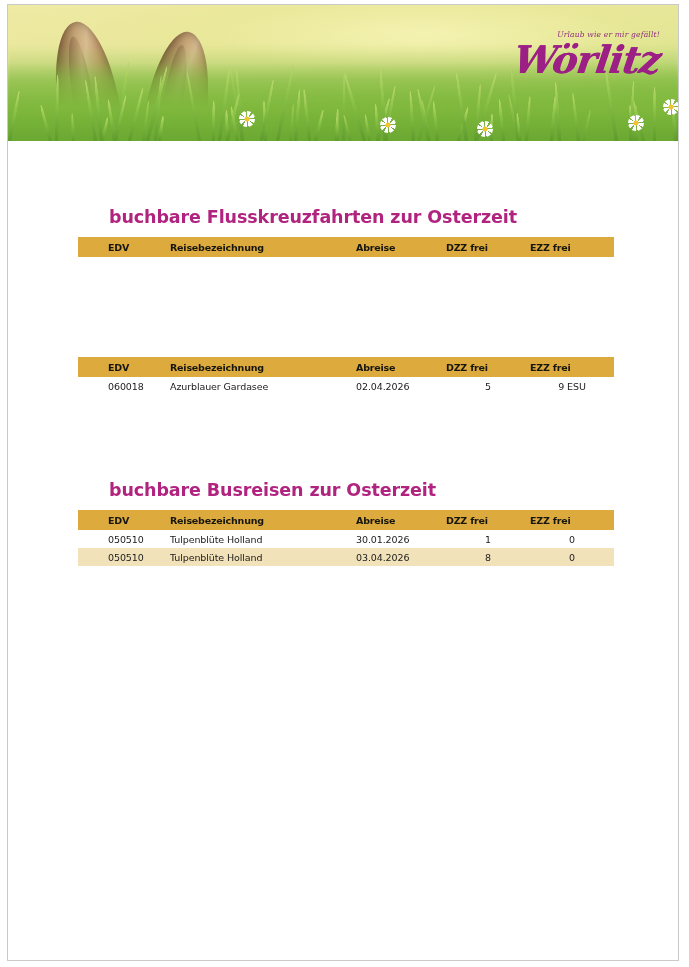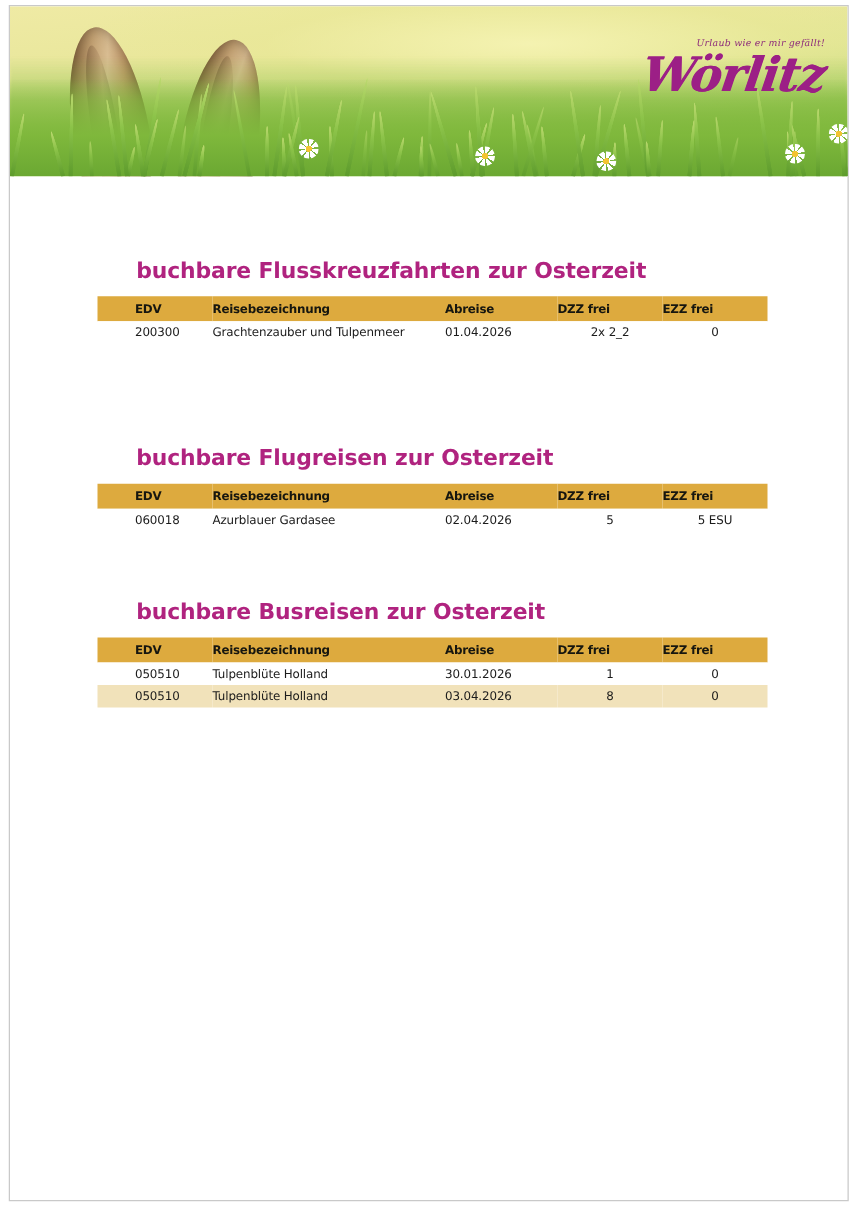--- a/index.html
+++ b/index.html
@@ -448,33 +448,24 @@
             <tr>
               <th></th>
               <th class="c-edv">EDV</th>
               <th class="c-name">Reisebezeichnung</th>
               <th class="c-date">Abreise</th>
               <th class="c-dzz">DZZ frei</th>
               <th class="c-ezz">EZZ frei</th>
             </tr>
           </thead>
           <tbody>
-            <tr class="plain">
-              <td></td>
-              <td class="c-edv">200300</td>
-              <td class="c-name">Grachtenzauber und Tulpenmeer</td>
-              <td class="c-date">01.04.2026</td>
-              <td class="c-dzz">2x 2_2</td>
-              <td class="c-ezz">0</td>
-            </tr>
           </tbody>
         </table>
       </div>
       <div class="section" style="position: absolute; left: 101px; top: 352px;">
-        <h2 class="section-title">buchbare Flugreisen zur Osterzeit</h2>
         <table class="trip-table" style="margin-left: -31px;">
           <colgroup>
             <col class="pad-left">
             <col class="col-edv">
             <col class="col-name">
             <col class="col-date">
             <col class="col-dzz">
             <col class="col-ezz">
           </colgroup>
           <thead>
@@ -487,21 +478,21 @@
               <th class="c-ezz">EZZ frei</th>
             </tr>
           </thead>
           <tbody>
             <tr class="plain">
               <td></td>
               <td class="c-edv">060018</td>
               <td class="c-name">Azurblauer Gardasee</td>
               <td class="c-date">02.04.2026</td>
               <td class="c-dzz">5</td>
-              <td class="c-ezz">5 ESU</td>
+              <td class="c-ezz">9 ESU</td>
             </tr>
           </tbody>
         </table>
       </div>
       <div class="section" style="position: absolute; left: 101px; top: 475px;">
         <h2 class="section-title">buchbare Busreisen zur Osterzeit</h2>
         <table class="trip-table" style="margin-left: -31px;">
           <colgroup>
             <col class="pad-left">
             <col class="col-edv">

